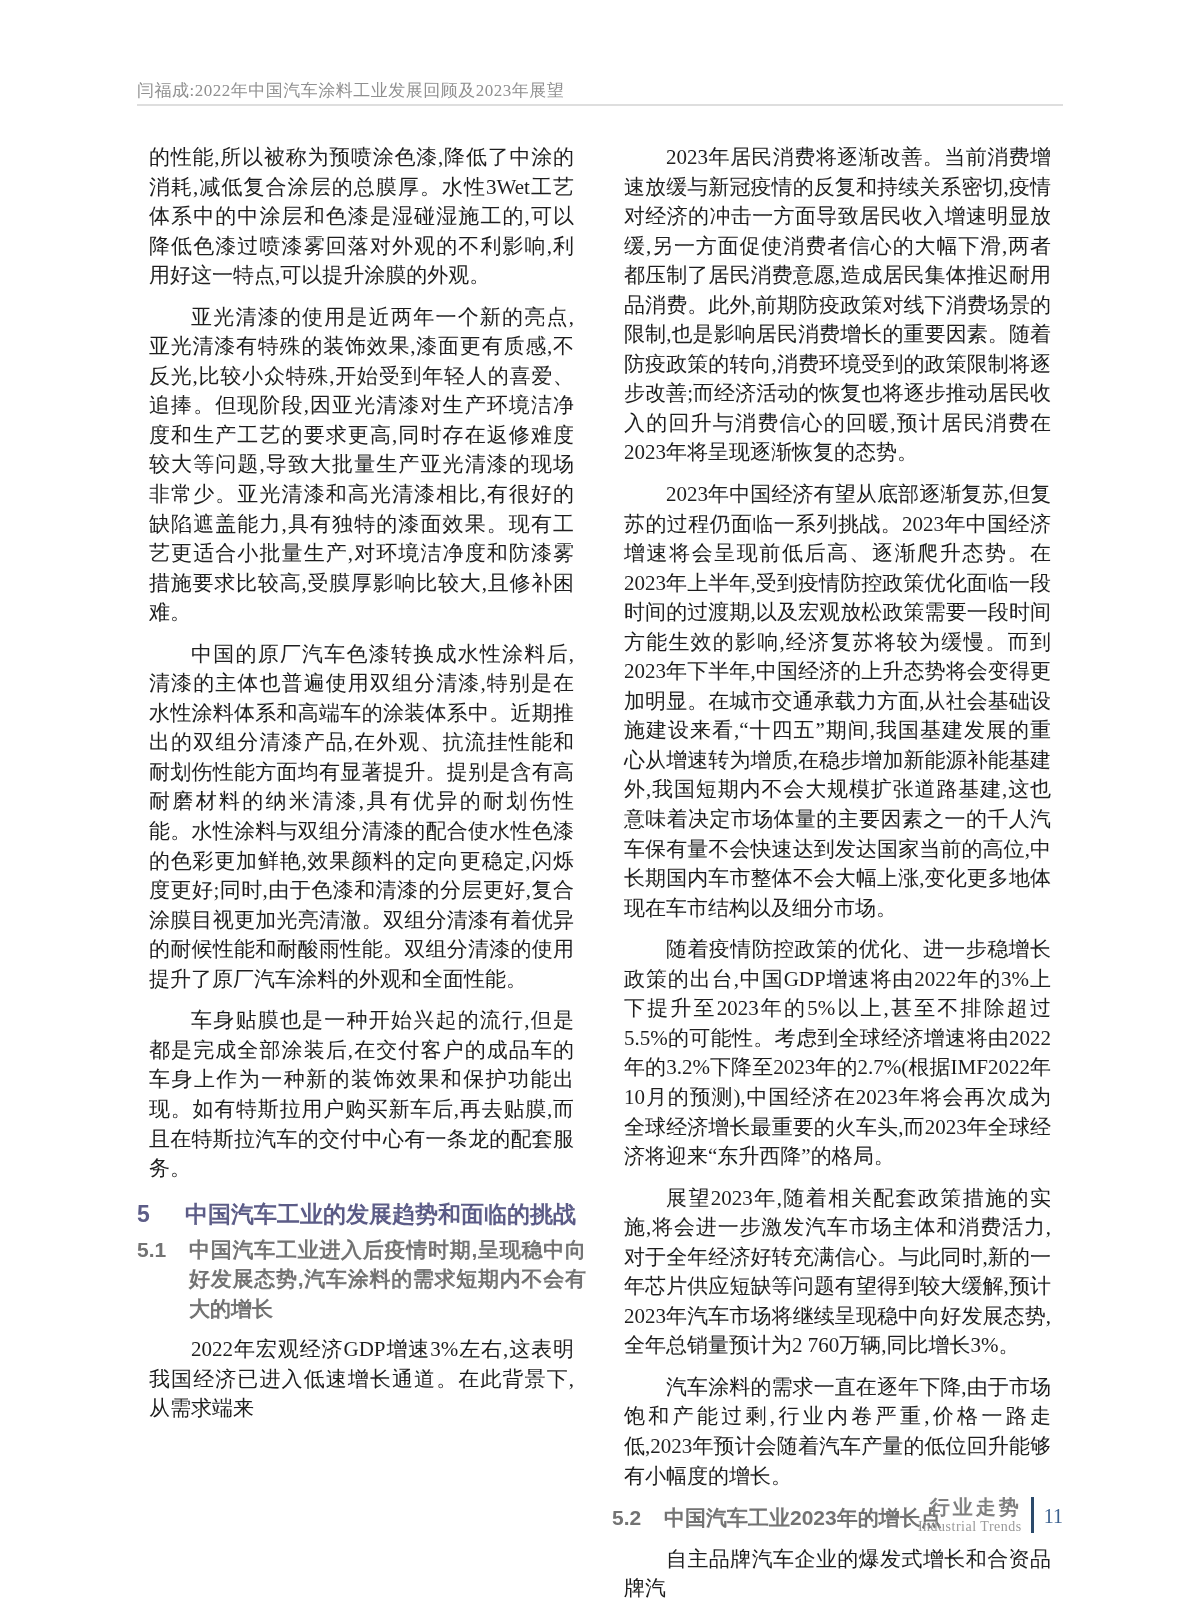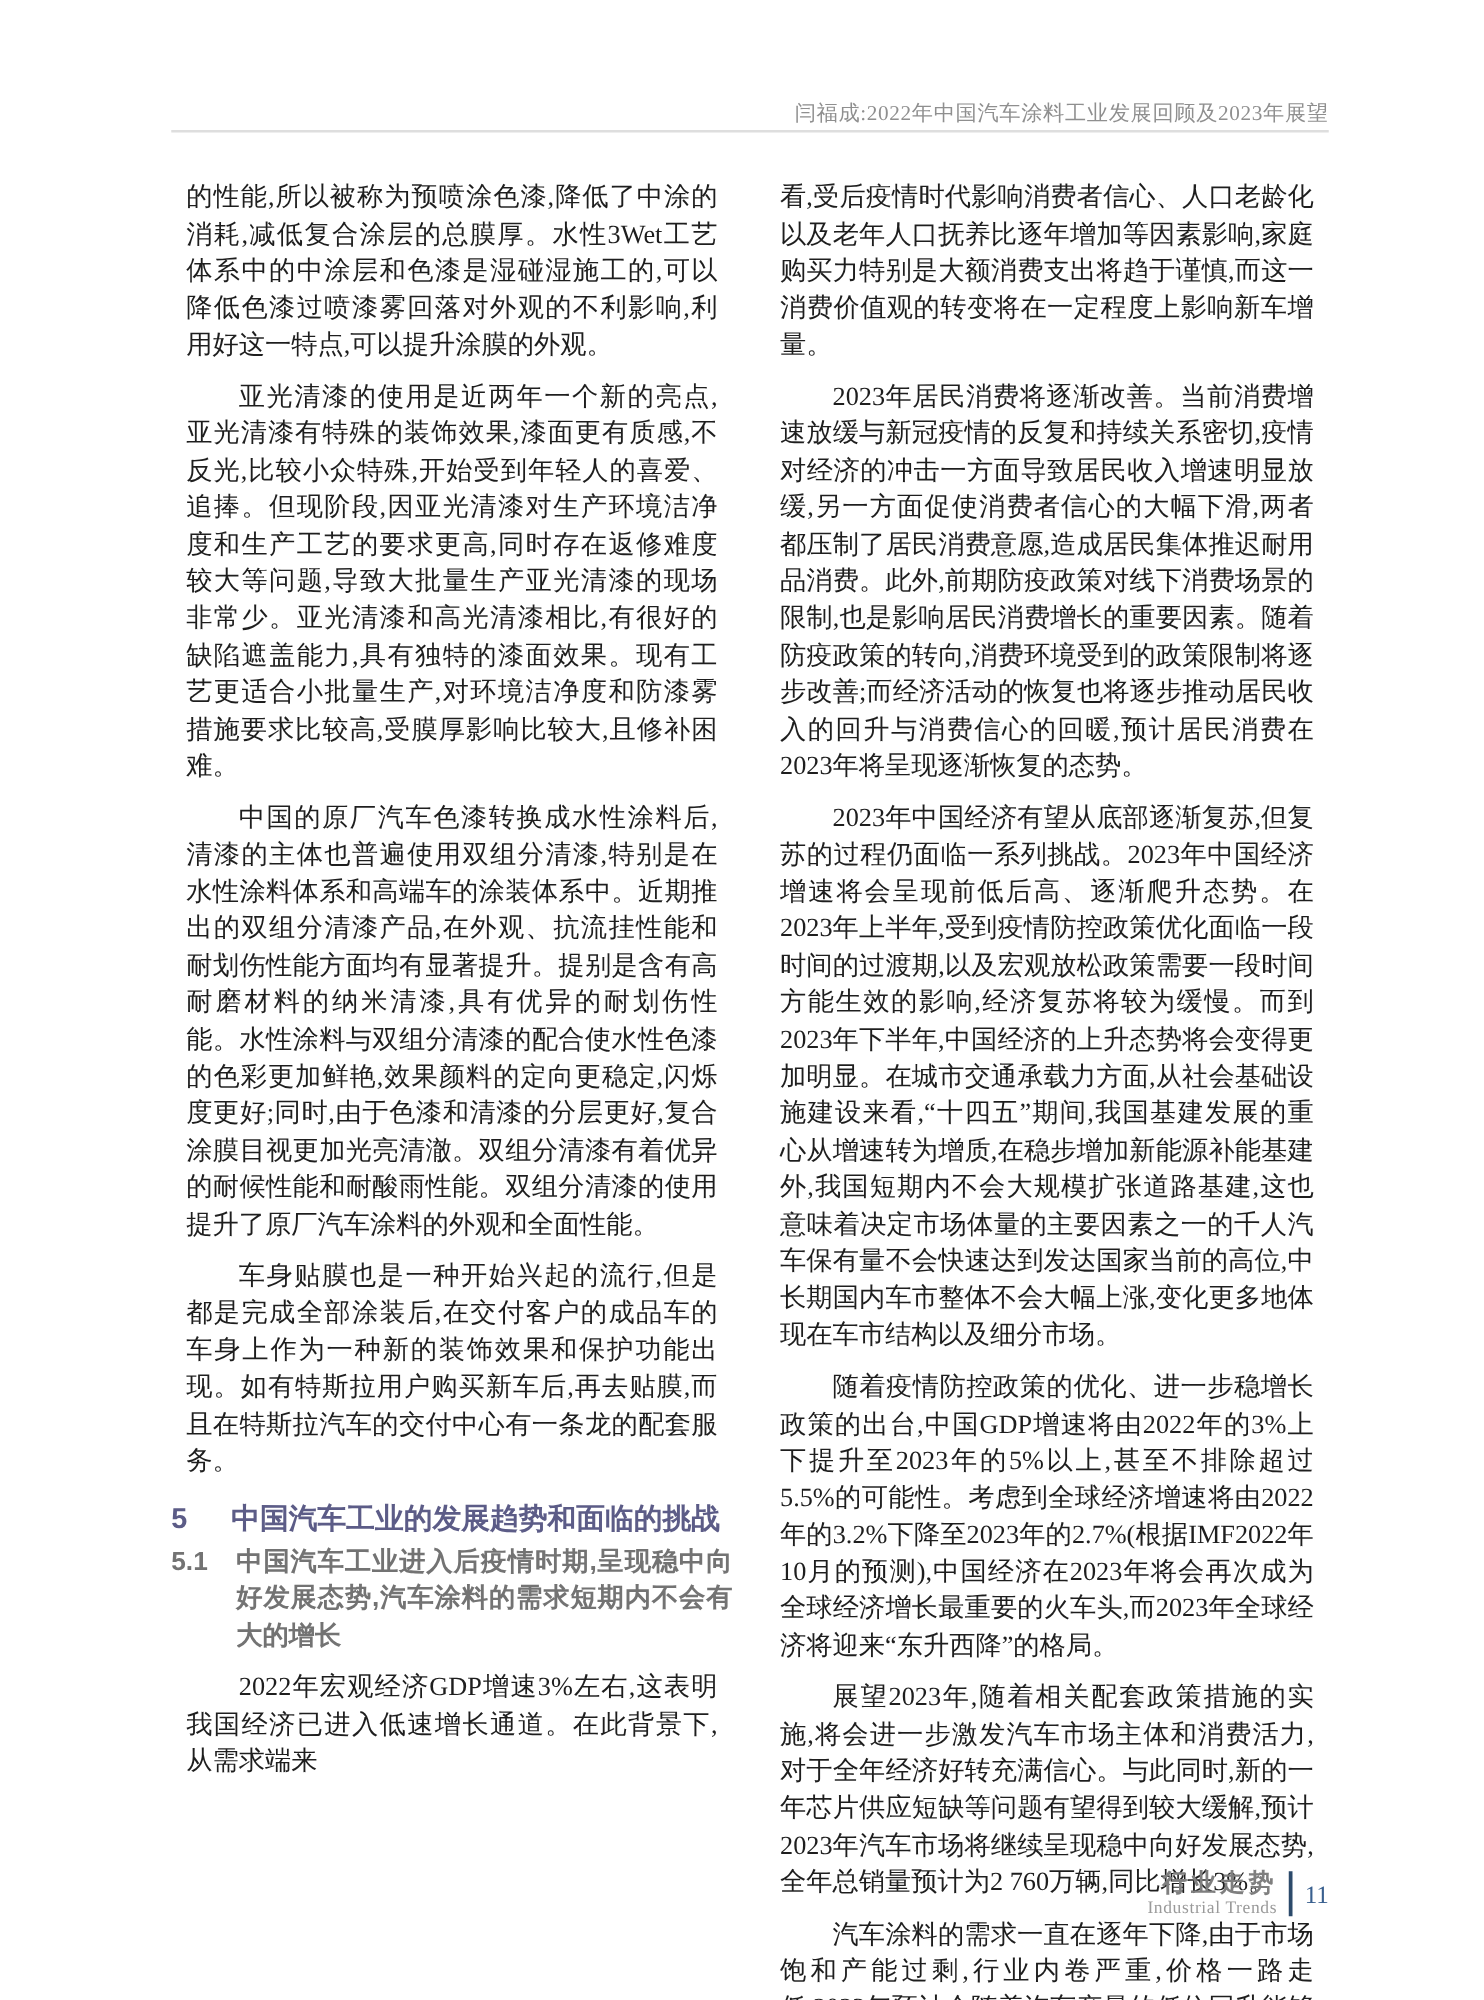--- a/index.html
+++ b/index.html
@@ -4,21 +4,21 @@
 <style>
   html,body{margin:0;padding:0;}
   body{
     width:1187px;height:1600px;position:relative;background:#ffffff;
     font-family:"Liberation Serif","DejaVu Serif",serif;color:#1e1e1e;
     overflow:hidden;
   }
   
   .running-title{
     position:absolute;left:137px;right:124px;top:79px;
-    text-align:right;font-size:17px;color:#8f8f8f;letter-spacing:.5px;
+    font-size:17px;color:#8f8f8f;letter-spacing:.5px;
     white-space:nowrap;
   }
   .header-rule{
     position:absolute;left:137px;right:124px;top:104px;height:0;
     border-top:2px solid #dedede;
   }
   
   .col{
     position:absolute;top:131px;font-size:21px;line-height:29.55px;
     text-align:justify;
@@ -73,21 +73,20 @@
     <span>中国汽车工业的发展趋势和面临的挑战</span>
   </div>
   <div class="h-sub">
     <span class="h-num">5.1</span>
     <span>中国汽车工业进入后疫情时期,呈现稳中向好发展态势,汽车涂料的需求短期内不会有大的增长</span>
   </div>
   <p>2022年宏观经济GDP增速3%左右,这表明我国经济已进入低速增长通道。在此背景下,从需求端来</p>
 </div>
 
 <div class="col col-right">
-  <p class="cont">看,受后疫情时代影响消费者信心、人口老龄化以及老年人口抚养比逐年增加等因素影响,家庭购买力特别是大额消费支出将趋于谨慎,而这一消费价值观的转变将在一定程度上影响新车增量。</p>
   <p>2023年居民消费将逐渐改善。当前消费增速放缓与新冠疫情的反复和持续关系密切,疫情对经济的冲击一方面导致居民收入增速明显放缓,另一方面促使消费者信心的大幅下滑,两者都压制了居民消费意愿,造成居民集体推迟耐用品消费。此外,前期防疫政策对线下消费场景的限制,也是影响居民消费增长的重要因素。随着防疫政策的转向,消费环境受到的政策限制将逐步改善;而经济活动的恢复也将逐步推动居民收入的回升与消费信心的回暖,预计居民消费在2023年将呈现逐渐恢复的态势。</p>
   <p>2023年中国经济有望从底部逐渐复苏,但复苏的过程仍面临一系列挑战。2023年中国经济增速将会呈现前低后高、逐渐爬升态势。在2023年上半年,受到疫情防控政策优化面临一段时间的过渡期,以及宏观放松政策需要一段时间方能生效的影响,经济复苏将较为缓慢。而到2023年下半年,中国经济的上升态势将会变得更加明显。在城市交通承载力方面,从社会基础设施建设来看,“十四五”期间,我国基建发展的重心从增速转为增质,在稳步增加新能源补能基建外,我国短期内不会大规模扩张道路基建,这也意味着决定市场体量的主要因素之一的千人汽车保有量不会快速达到发达国家当前的高位,中长期国内车市整体不会大幅上涨,变化更多地体现在车市结构以及细分市场。</p>
   <p>随着疫情防控政策的优化、进一步稳增长政策的出台,中国GDP增速将由2022年的3%上下提升至2023年的5%以上,甚至不排除超过5.5%的可能性。考虑到全球经济增速将由2022年的3.2%下降至2023年的2.7%(根据IMF2022年10月的预测),中国经济在2023年将会再次成为全球经济增长最重要的火车头,而2023年全球经济将迎来“东升西降”的格局。</p>
   <p>展望2023年,随着相关配套政策措施的实施,将会进一步激发汽车市场主体和消费活力,对于全年经济好转充满信心。与此同时,新的一年芯片供应短缺等问题有望得到较大缓解,预计2023年汽车市场将继续呈现稳中向好发展态势,全年总销量预计为2 760万辆,同比增长3%。</p>
   <p>汽车涂料的需求一直在逐年下降,由于市场饱和产能过剩,行业内卷严重,价格一路走低,2023年预计会随着汽车产量的低位回升能够有小幅度的增长。</p>
   <div class="h-sub">
     <span class="h-num">5.2</span>
     <span>中国汽车工业2023年的增长点</span>
   </div>
   <p>自主品牌汽车企业的爆发式增长和合资品牌汽</p>

